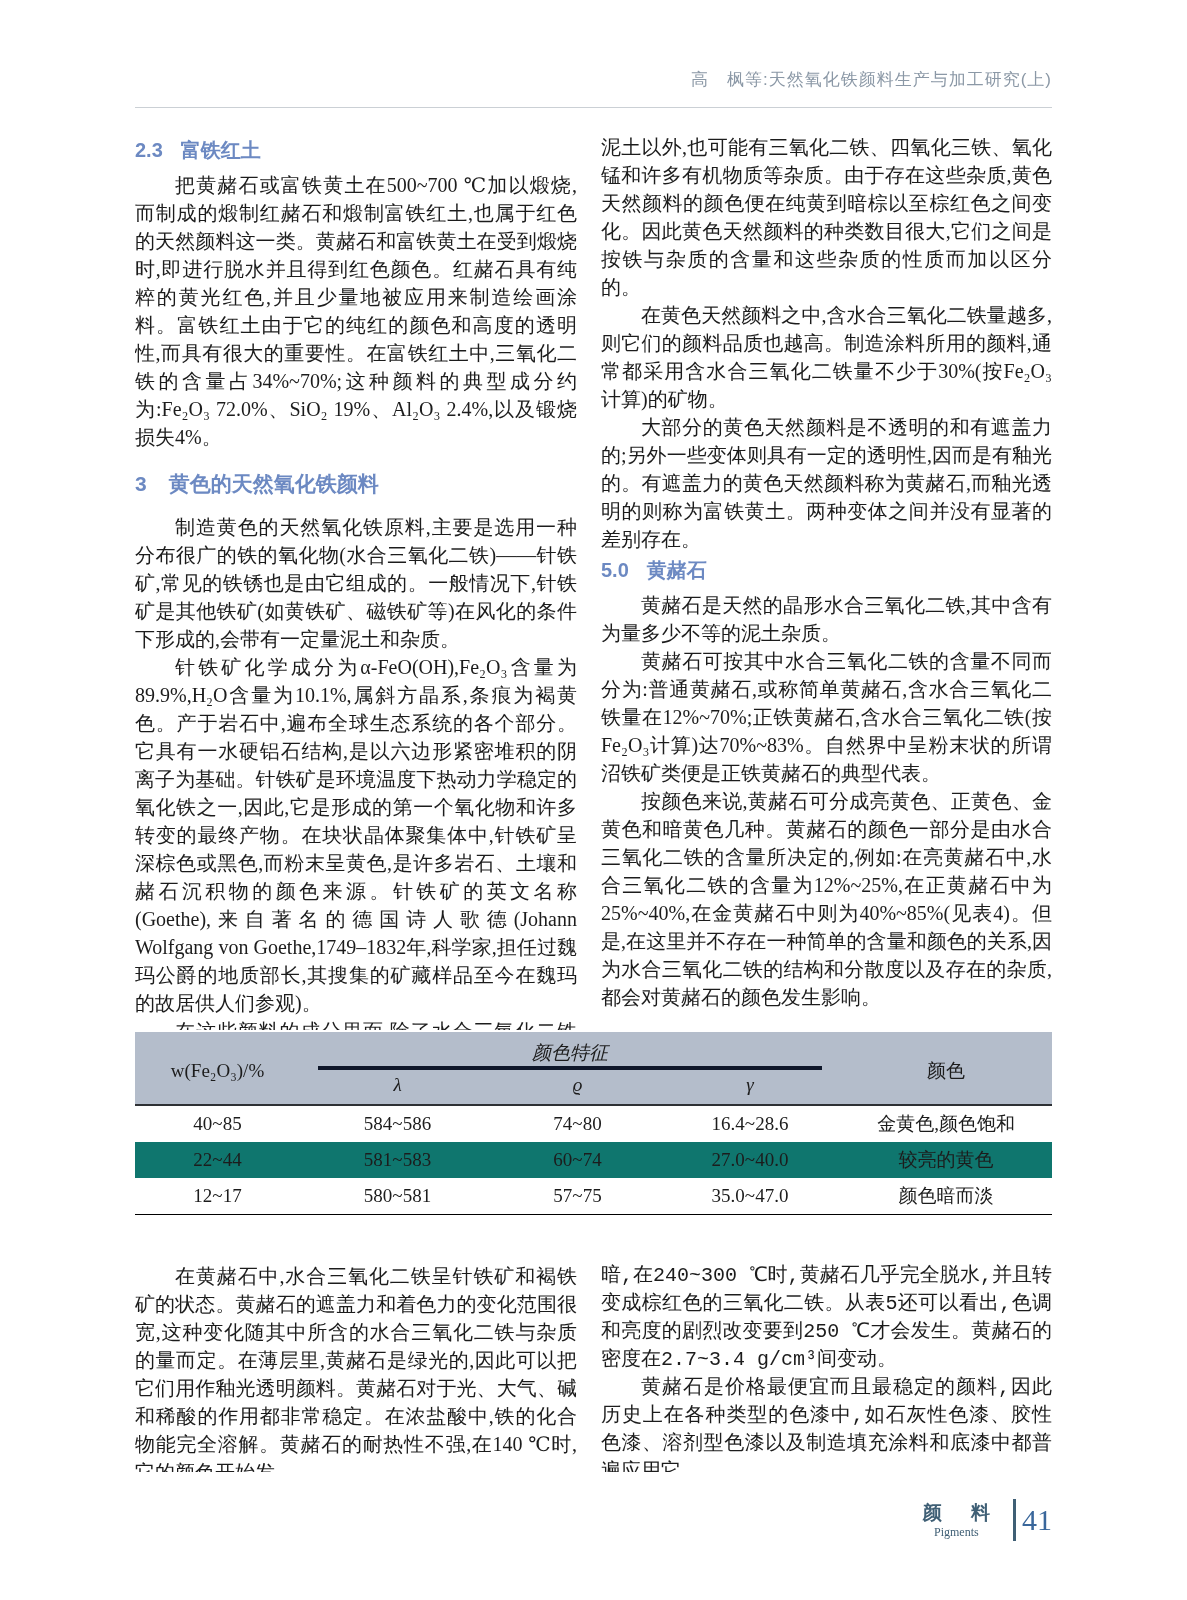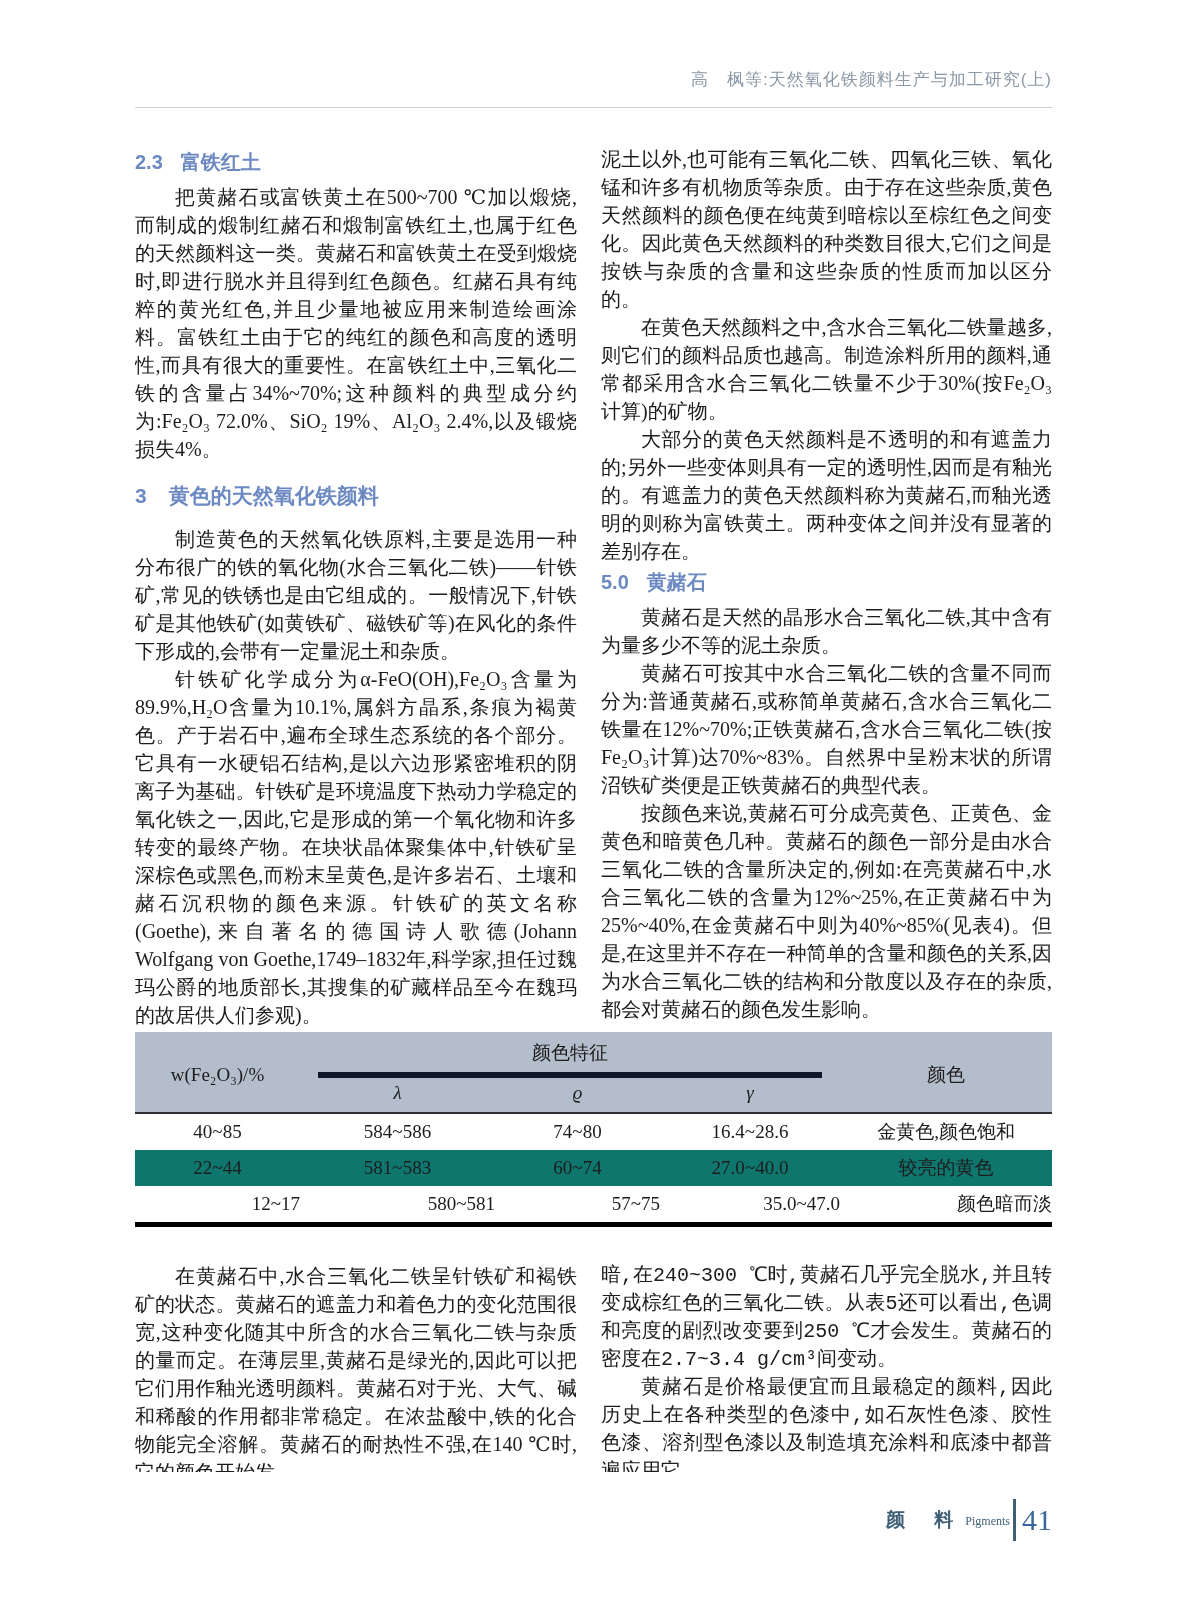--- a/index.html
+++ b/index.html
@@ -15,21 +15,21 @@
     position:absolute;top:68px;left:135px;width:917px;
     text-align:right;font-family:"Liberation Sans",sans-serif;
     font-size:17px;color:#8b98a6;letter-spacing:1px;
   }
   .head-rule{
     position:absolute;top:107px;left:135px;width:917px;height:0;
     border-top:1px solid #cbd0d5;
   }
 
   
-  .col{position:absolute;top:133px;width:442px;height:897px;overflow:hidden;margin-top:12px;}
+  .col{position:absolute;top:133px;width:442px;height:897px;overflow:hidden;}
   .col.left{left:135px;}
   .col.right{left:601px;width:451px;}
   .col p{
     margin:0;font-size:20px;line-height:28px;text-align:justify;
     text-indent:2em;
   }
   .col p.noindent{text-indent:0;}
   .h-sub{
     font-family:"Liberation Sans",sans-serif;font-weight:bold;
     color:#6c89c2;font-size:20px;line-height:26px;margin:4px 0 8px 0;
@@ -52,45 +52,45 @@
   table.dtable{
     width:917px;border-collapse:collapse;table-layout:fixed;
   }
   table.dtable thead th{
     background:#b4bdcb;font-weight:normal;font-size:19px;
     text-align:center;padding:2px 0;vertical-align:middle;
   }
   table.dtable thead tr:first-child th{padding-top:8px;}
   table.dtable thead tr:last-child th{padding-bottom:8px;}
   .grp-underline{
-    display:block;border-bottom:6px solid #0f172a;
-    margin:0 18px;padding-bottom:6px;
+    display:block;border-bottom:4px solid #0f172a;
+    margin:0 18px;font-style:italic;
   }
   .greek{font-style:italic;font-size:20px;}
   table.dtable thead{border-bottom:2px solid #2e3135;}
   table.dtable tbody td{
     font-size:19px;text-align:center;padding:5px 0;vertical-align:middle;
   }
   table.dtable tbody tr.alt{background:#0f766e;}
-  table.dtable tbody tr:last-child td{border-bottom:5px solid #000000;text-align:right;}
+  table.dtable tbody tr:last-child td{border-bottom:1px solid #000000;}
 
   
   .bcol{position:absolute;top:1262px;width:442px;height:210px;overflow:hidden;}
   .bcol.left{left:135px;}
   .bcol.right{left:601px;width:451px;font-family:Liberation Mono, monospace;}
   .bcol p{margin:0;font-size:20px;line-height:28px;text-align:justify;text-indent:2em;}
   .bcol p.noindent{text-indent:0;}
 
   
   .footer{
     position:absolute;top:1499px;right:135px;
     display:flex;align-items:center;
   }
   .journal{
-    display:flex;flex-direction:row;align-items:center;margin-right:3px;
+    display:flex;flex-direction:column;align-items:center;margin-right:11px;
   }
   .journal-zh{
     font-family:"Liberation Sans",sans-serif;font-weight:bold;
     font-size:19px;color:#3f5f75;letter-spacing:12px;text-indent:12px;line-height:22px;
   }
   .journal-en{
     font-size:12px;color:#3f5f75;line-height:14px;margin-top:1px;
   }
   .footer-bar{width:3px;height:42px;background:#3f5f75;margin-right:6px;}
   .page-num{

